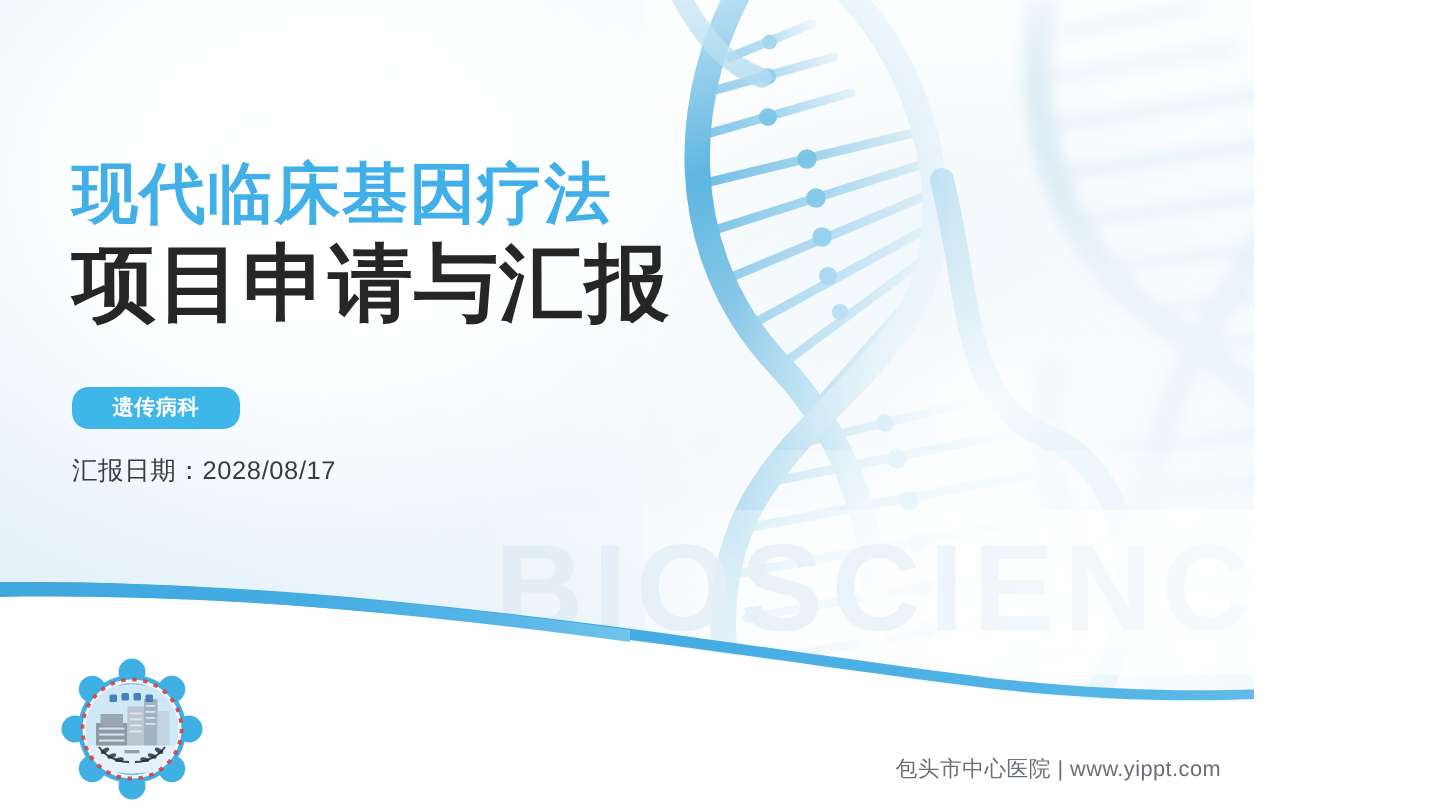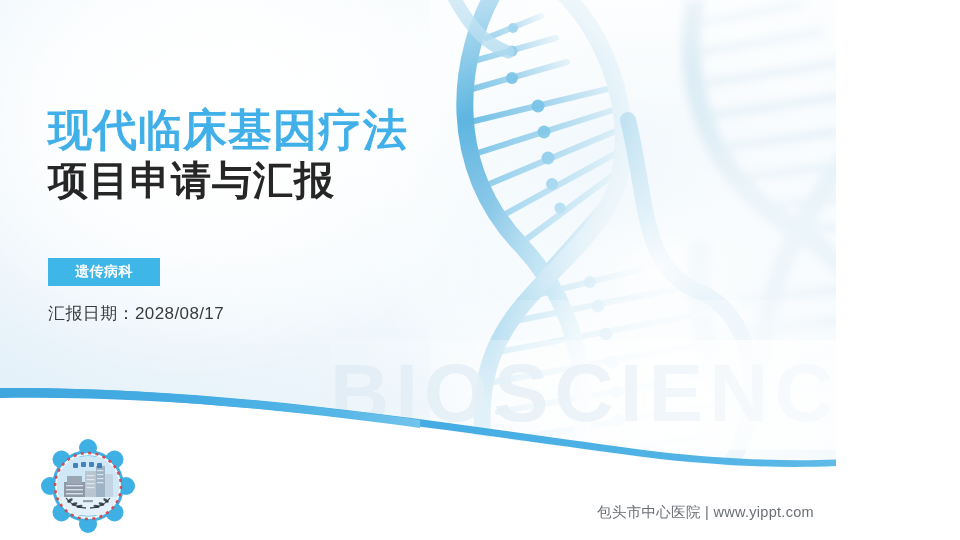--- a/index.html
+++ b/index.html
@@ -60,31 +60,31 @@
     background:linear-gradient(180deg,rgba(255,255,255,.55) 0%,rgba(255,255,255,0) 100%);
   }
 
   
   .title-block{position:absolute;left:48px;top:104px;}
   .title-line1{
     font-size:44px;font-weight:700;color:#42b0e8;
     letter-spacing:1px;line-height:1.16;white-space:nowrap;
   }
   .title-line2{
-    font-size:40px;font-weight:700;color:#262626;
+    font-size:56px;font-weight:700;color:#262626;
     letter-spacing:1px;line-height:1.16;white-space:nowrap;margin-top:2px;
   }
 
   .badges{position:absolute;left:48px;top:258px;display:flex;gap:12px;}
   .badge{
     height:28px;display:flex;align-items:center;justify-content:center;
     font-size:14px;font-weight:700;color:#ffffff;letter-spacing:.5px;
     padding:0 14px;box-sizing:border-box;white-space:nowrap;
   }
-  .badge-blue{background:#3fb6e8;min-width:112px;}
+  .badge-blue{background:#3fb6e8;min-width:112px;border-radius:11px;}
   .badge-dark{background:#4a4a4a;min-width:104px;}
 
   .date-line{
     position:absolute;left:48px;top:302px;
     font-size:17px;color:#3b3b3b;letter-spacing:.4px;white-space:nowrap;
   }
 
   
   .wave{position:absolute;left:0;top:0;width:960px;height:540px;}
 

